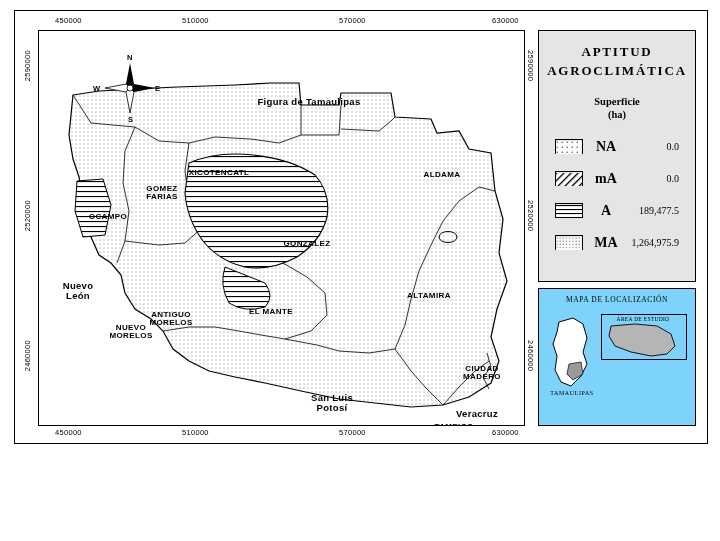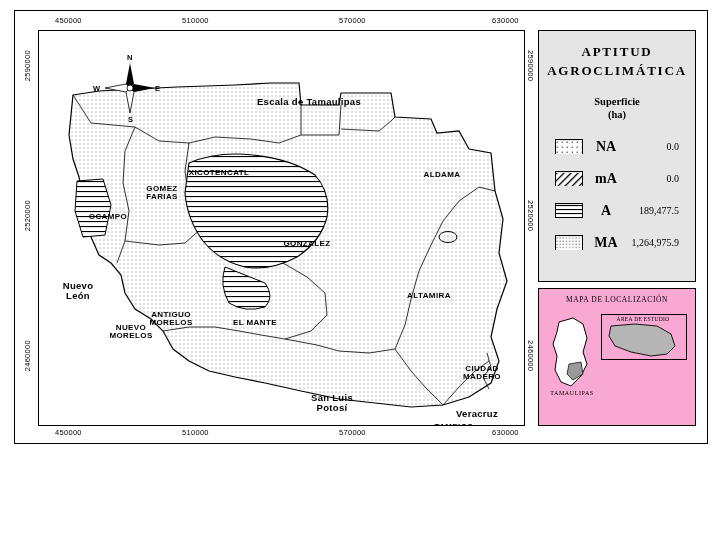--- a/index.html
+++ b/index.html
@@ -43,21 +43,21 @@
   #legend-panel{position:absolute;left:524px;top:20px;width:156px;height:250px;border:1px solid #000;background:#e5e5e5;}
   #legend-title{text-align:center;margin-top:12px;font-family:"Liberation Serif",serif;font-weight:bold;font-size:13px;letter-spacing:1.8px;line-height:1.45;}
   #legend-sub{text-align:center;margin-top:14px;font-family:"Liberation Serif",serif;font-weight:bold;font-size:10.5px;line-height:1.25;}
   #legend-rows{margin-top:10px;}
   .legend-row{display:flex;align-items:center;height:32px;padding:0 10px;}
   .swatch{width:26px;height:13px;border:1px solid #000;margin-left:6px;}
   .legend-code{width:46px;text-align:center;font-family:"Liberation Serif",serif;font-size:14px;font-weight:bold;}
   .legend-val{flex:1;text-align:right;font-family:"Liberation Serif",serif;font-size:10px;padding-right:6px;}
 
   
-  #locator-panel{position:absolute;left:524px;top:278px;width:156px;height:136px;border:1px solid #000;background:#f9a8d4;}
+  #locator-panel{position:absolute;left:524px;top:278px;width:156px;height:136px;border:1px solid #000;background:#7dd3fc;}
   #locator-title{text-align:center;margin-top:6px;font-family:"Liberation Serif",serif;font-size:7.5px;letter-spacing:.6px;}
   #locator-body{position:relative;width:100%;height:104px;}
   #study-box{position:absolute;left:62px;top:10px;width:84px;height:44px;border:1px solid #000;}
   #study-label{position:absolute;left:62px;top:12px;width:84px;text-align:center;font-family:"Liberation Serif",serif;font-size:5.5px;letter-spacing:.3px;}
   #tam-label{position:absolute;left:6px;top:86px;width:54px;text-align:center;font-family:"Liberation Serif",serif;font-size:6px;letter-spacing:.6px;}
 
   
   #caption{position:absolute;left:0;top:488px;width:720px;text-align:center;font-family:"Liberation Serif",serif;font-size:13.5px;line-height:1.45;}
 </style>
 </head>
@@ -153,38 +153,38 @@
           <polygon points="14,48 29,33 25,37" fill="#777"></polygon>
           <polygon points="48,48 33,33 37,37" fill="#777"></polygon>
           <circle cx="31" cy="31" r="3" fill="#fff" stroke="#000" stroke-width="0.8"></circle>
         </svg>
         <span class="compass-letter" style="left:28px;top:-4px;">N</span>
         <span class="compass-letter" style="left:29px;top:58px;">S</span>
         <span class="compass-letter" style="left:56px;top:27px;">E</span>
         <span class="compass-letter" style="left:-6px;top:27px;">W</span>
       </div>
 
-      <div class="place region" style="left:185px;top:66px;width:170px;">Escala de Tamaulipas</div>
+      <div class="place region" style="left:185px;top:66px;width:170px;">Figura de Tamaulipas</div>
 
       <div class="place state" style="left:2px;top:250px;width:74px;white-space:pre-line;">Nuevo
 León</div>
       <div class="place state" style="left:248px;top:342px;width:90px;white-space:pre-line;margin-top:20px;">San Luis
 Potosí</div>
       <div class="place state" style="left:398px;top:378px;width:80px;">Veracruz</div>
 
       <div class="place muni" style="left:130px;top:138px;width:100px;">XICOTENCATL</div>
       <div class="place muni" style="left:88px;top:154px;width:70px;white-space:pre-line;">GOMEZ
 FARIAS</div>
       <div class="place muni" style="left:32px;top:182px;width:74px;">OCAMPO</div>
       <div class="place muni" style="left:368px;top:140px;width:70px;">ALDAMA</div>
       <div class="place muni" style="left:228px;top:209px;width:80px;">GONZALEZ</div>
       <div class="place muni" style="left:352px;top:261px;width:76px;">ALTAMIRA</div>
       <div class="place muni" style="left:96px;top:280px;width:72px;white-space:pre-line;">ANTIGUO
 MORELOS</div>
-      <div class="place muni" style="left:178px;top:288px;width:76px;">EL MANTE</div>
+      <div class="place muni" style="left:178px;top:277px;width:76px;text-align:right;">EL MANTE</div>
       <div class="place muni" style="left:56px;top:293px;width:72px;white-space:pre-line;">NUEVO
 MORELOS</div>
       <div class="place muni" style="left:408px;top:334px;width:70px;white-space:pre-line;">CIUDAD
 MADERO</div>
       <div class="place muni" style="left:380px;top:360px;width:70px;margin-top:32px;">TAMPICO</div>
 
     </div>
 
     <div id="legend-panel">
       <div id="legend-title">

